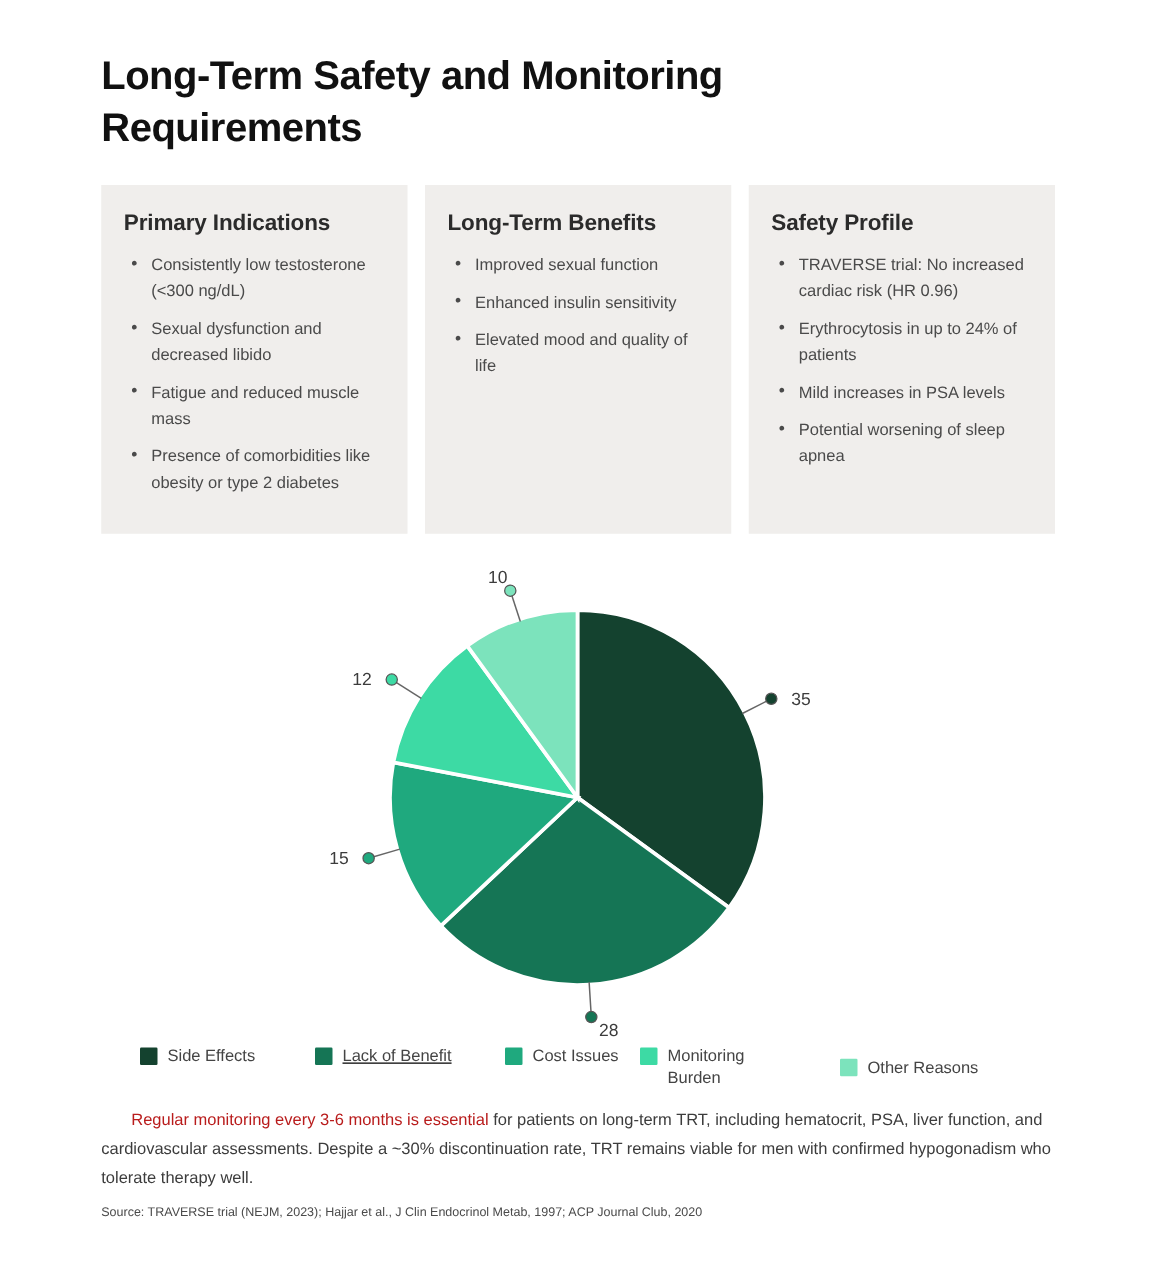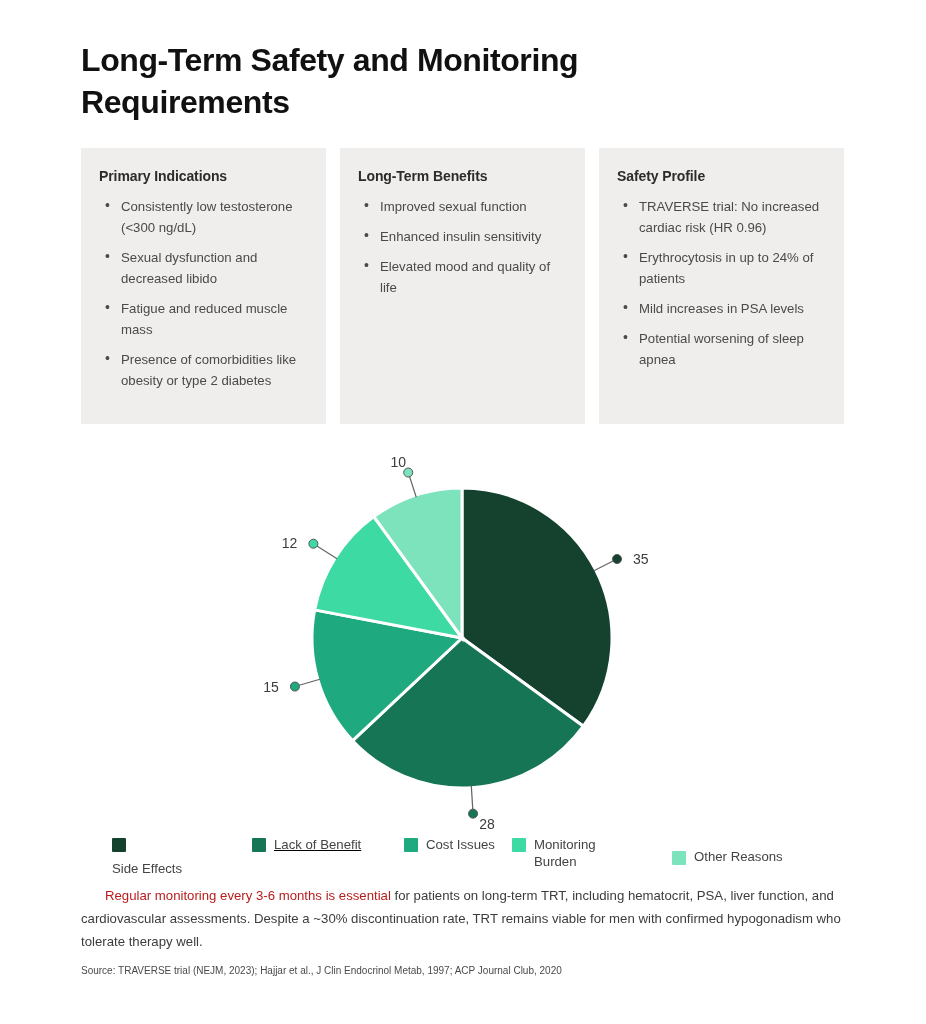--- a/index.html
+++ b/index.html
@@ -40,21 +40,21 @@
     display: flex;
     gap: 14px;
   }
   .card {
     width: 245px;
     background: #f0eeec;
     padding: 20px 18px 22px 18px;
     min-height: 276px;
   }
   .card-title {
-    font-size: 14px;
+    font-size: 18px;
     font-weight: bold;
     color: #2b2b2b;
     margin-bottom: 12px;
     letter-spacing: -0.1px;
   }
   .card ul { list-style: none; }
   .card li {
     position: relative;
     padding-left: 22px;
     font-size: 13.2px;
@@ -87,21 +87,21 @@
     left: 112px;
     top: 836px;
     width: 730px;
     display: flex;
   }
   .legend-item {
     display: flex;
     align-items: flex-start;
     gap: 8px;
   }
-  .li-0 { width: 140px; flex-direction: column; }
+  .li-0 { width: 140px; }
   .li-1 { width: 152px; text-decoration: underline; }
   .li-2 { width: 108px; }
   .li-3 { width: 160px; }
   .li-4 { width: 150px; align-items: center; }
   .swatch {
     width: 14px;
     height: 14px;
     flex: 0 0 14px;
     margin-top: 2px;
     border-radius: 1px;

